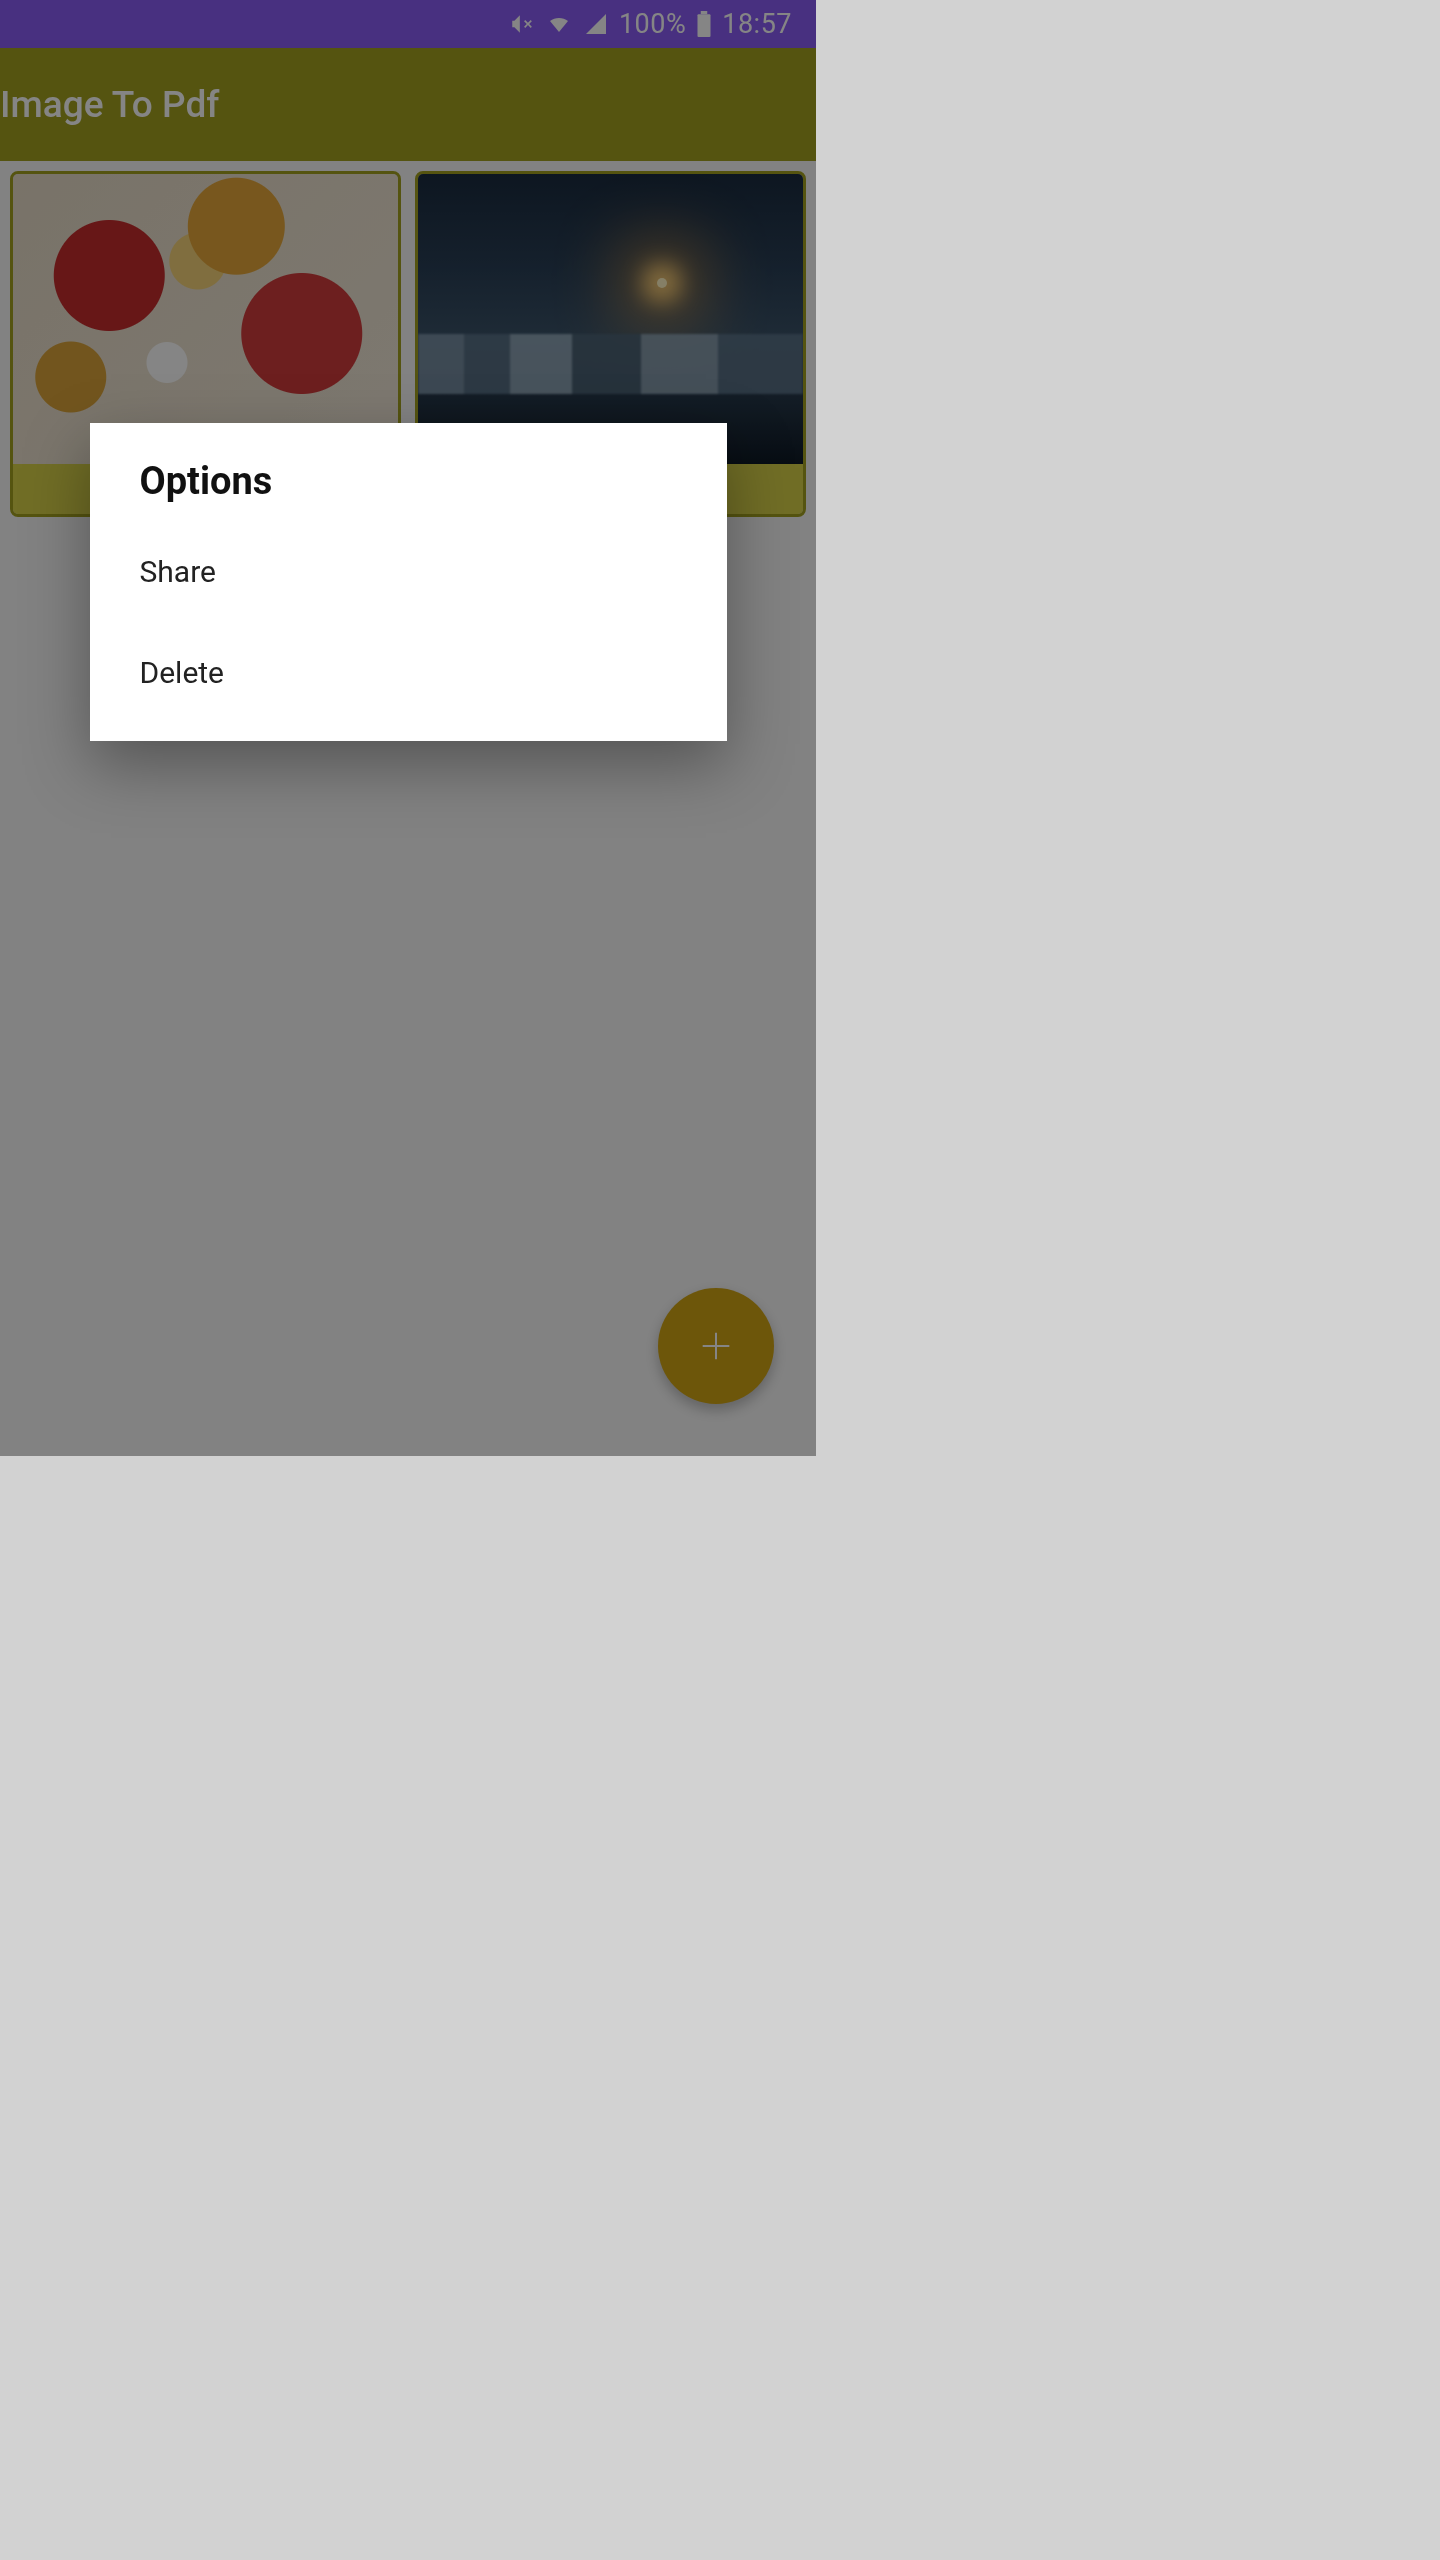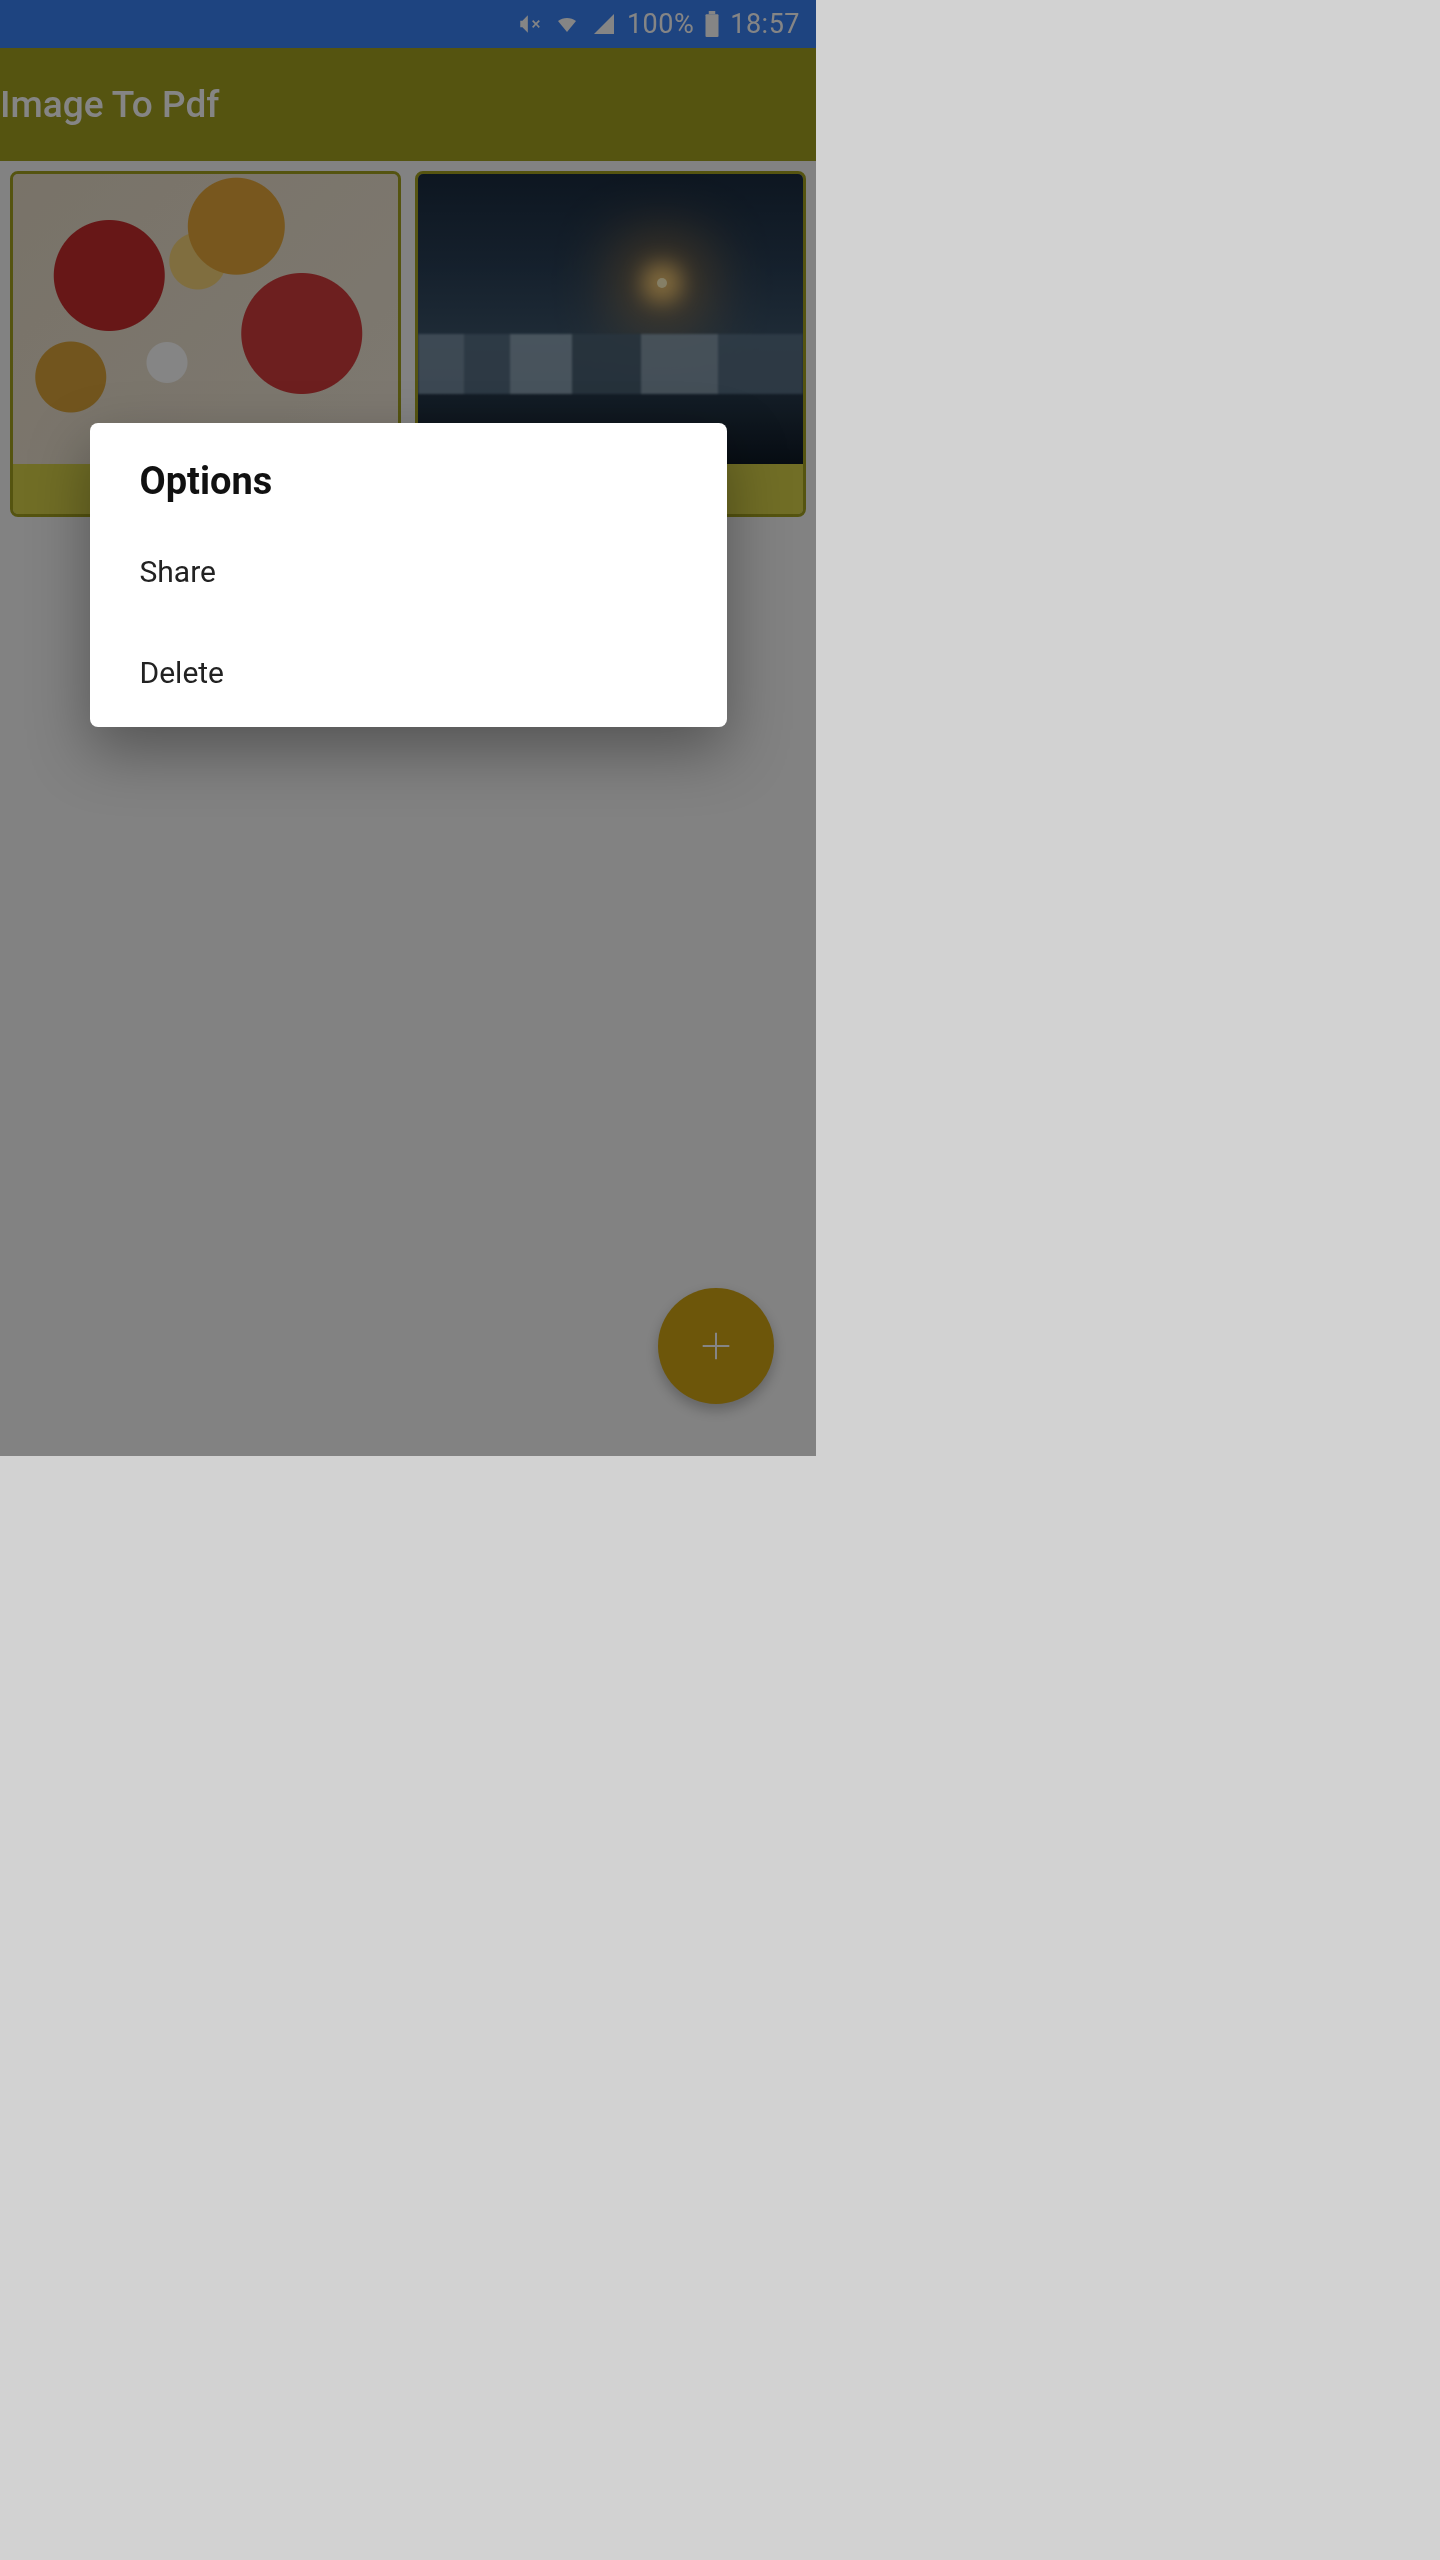--- a/index.html
+++ b/index.html
@@ -1,19 +1,19 @@
 <!DOCTYPE html>
 <html><head>
 <meta charset="utf-8">
 <style>
 * { margin:0; padding:0; box-sizing:border-box; font-family: Roboto, "Segoe UI", Arial, sans-serif; -webkit-font-smoothing:antialiased; }
 html,body { width:816px; height:1456px; background:#d2d2d2; overflow:hidden; position:relative; }
 
 
-.status-bar { width:100%; height:48px; background:#3b82f6; display:flex; align-items:center; justify-content:flex-end; padding:0 16px; gap:10px; color:#fff; font-size:26px; }
+.status-bar { width:100%; height:48px; background:#8b5cf6; display:flex; align-items:center; justify-content:flex-end; padding:0 24px; gap:10px; color:#fff; font-size:26px; }
 .status-bar .ico { display:inline-flex; align-items:center; }
 .status-bar .txt { font-size:27px; letter-spacing:0.5px; font-weight:400; }
 
 
 .app-bar { width:100%; height:113px; background:#a4a220; display:flex; align-items:center; }
 .app-bar .title { color:#fff; font-size:37px; font-weight:500; }
 
 
 .content { width:100%; height:calc(100% - 161px); background:#fafafa; position:relative; padding:10px; }
 .grid { display:flex; gap:14px; }
@@ -42,21 +42,21 @@
   background:linear-gradient(90deg,#7d94a8 0 12%,#5b7388 12% 24%,#94aabb 24% 40%,#4e6577 40% 58%,#8da2b3 58% 78%,#5b7388 78% 100%);
   filter:blur(1px); opacity:0.9;
 }
 
 
 .fab { position:absolute; right:42px; bottom:52px; width:116px; height:116px; border-radius:50%; background:#d2a514; display:flex; align-items:center; justify-content:center; box-shadow:0 6px 14px rgba(0,0,0,0.25); }
 .fab svg { stroke:#fff; }
 
 
 .scrim { position:absolute; inset:0; background:rgba(0,0,0,0.48); display:flex; align-items:flex-start; justify-content:center; }
-.dialog { margin-top:423px; width:637px; background:#fff; border-radius:8px; box-shadow:0 24px 60px rgba(0,0,0,0.35); padding:36px 0 4px; }
+.dialog { margin-top:423px; width:637px; background:#fff; border-radius:0; box-shadow:0 24px 60px rgba(0,0,0,0.35); padding:36px 0 18px; }
 .dialog-title { font-size:38px; font-weight:700; color:#111; padding:0 50px 18px; }
 .option { font-size:30px; color:#222; padding:33px 50px; cursor:pointer; }
 </style>
 </head>
 <body>
 
 <div class="status-bar">
   <span class="ico">
     <svg width="26" height="26" viewBox="0 0 24 24" fill="#fff">
         <path d="M3 9v6h2l5 5V4L5 9H3zm15.6 3l2.5 2.5-1.1 1.1L17.5 13l-2.5 2.6-1.1-1.1L16.4 12l-2.5-2.5 1.1-1.1 2.5 2.5 2.5-2.5 1.1 1.1L18.6 12z"></path>

